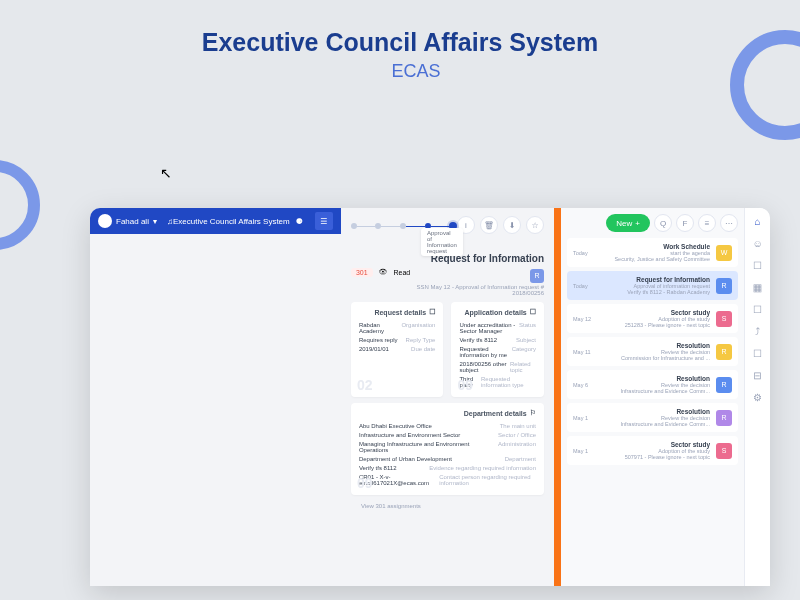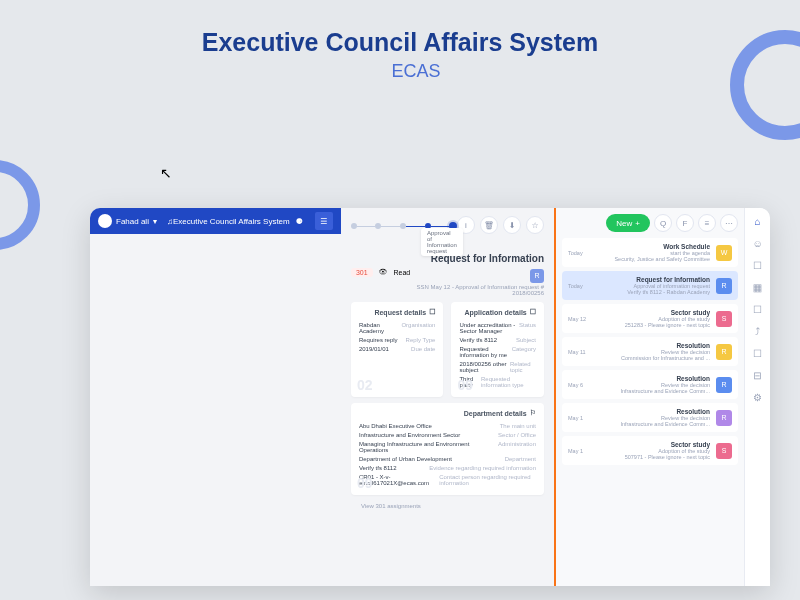--- a/index.html
+++ b/index.html
@@ -38,21 +38,21 @@
 .req-title { font-size: 10px; color: #374151; font-weight: 600; }
 .req-sub { font-size: 6px; color: #9aa3b8; }
 .req-badge { width: 14px; height: 14px; background: #7b98e8; border-radius: 3px; display: inline-flex; align-items: center; justify-content: center; color: #fff; font-size: 7px; margin-left: 4px; vertical-align: middle; }
 .cards { display: flex; gap: 8px; margin-bottom: 6px; }
 .card { flex: 1; background: #fff; border-radius: 4px; padding: 6px 8px; box-shadow: 0 1px 2px rgba(0,0,0,0.04); position: relative; }
 .card-title { font-size: 7px; color: #4b5563; font-weight: 600; text-align: right; margin-bottom: 6px; display: flex; justify-content: flex-end; align-items: center; gap: 3px; }
 .card-row { display: flex; justify-content: space-between; font-size: 6px; color: #6b7280; margin: 3px 0; }
 .card-row .val { color: #374151; }
 .card-row .lbl { color: #b0b7c9; }
 .card-num { position: absolute; bottom: 4px; left: 6px; font-size: 14px; color: #e8ebf2; font-weight: 700; }
-.right-panel { width: 190px; background: #f8f9fb; border-left: 2px solid #f97316; padding: 6px; overflow: hidden; }
+.right-panel { width: 190px; background: #f8f9fb; border-left: 7px solid #f97316; padding: 6px; overflow: hidden; }
 .right-panel .panel-actions { display: flex; gap: 4px; margin-bottom: 6px; justify-content: flex-end; }
 .list-item { background: #fff; border-radius: 4px; padding: 5px 6px; margin-bottom: 4px; display: flex; align-items: center; gap: 6px; }
 .list-item.active { background: #dbe7ff; }
 .item-badge { width: 16px; height: 16px; border-radius: 3px; display: flex; align-items: center; justify-content: center; font-size: 7px; color: #fff; flex-shrink: 0; }
 .item-txt { flex: 1; text-align: right; }
 .item-title { font-size: 6.5px; color: #374151; font-weight: 600; }
 .item-sub { font-size: 5.5px; color: #9aa3b8; }
 .item-date { font-size: 5.5px; color: #9aa3b8; width: 24px; flex-shrink: 0; }
 .sidebar { width: 26px; background: #fff; border-left: 1px solid #e8ebf2; display: flex; flex-direction: column; align-items: center; padding-top: 6px; gap: 8px; }
 .side-icon { width: 14px; height: 14px; color: #9aa3b8; font-size: 10px; display: flex; align-items: center; justify-content: center; }

